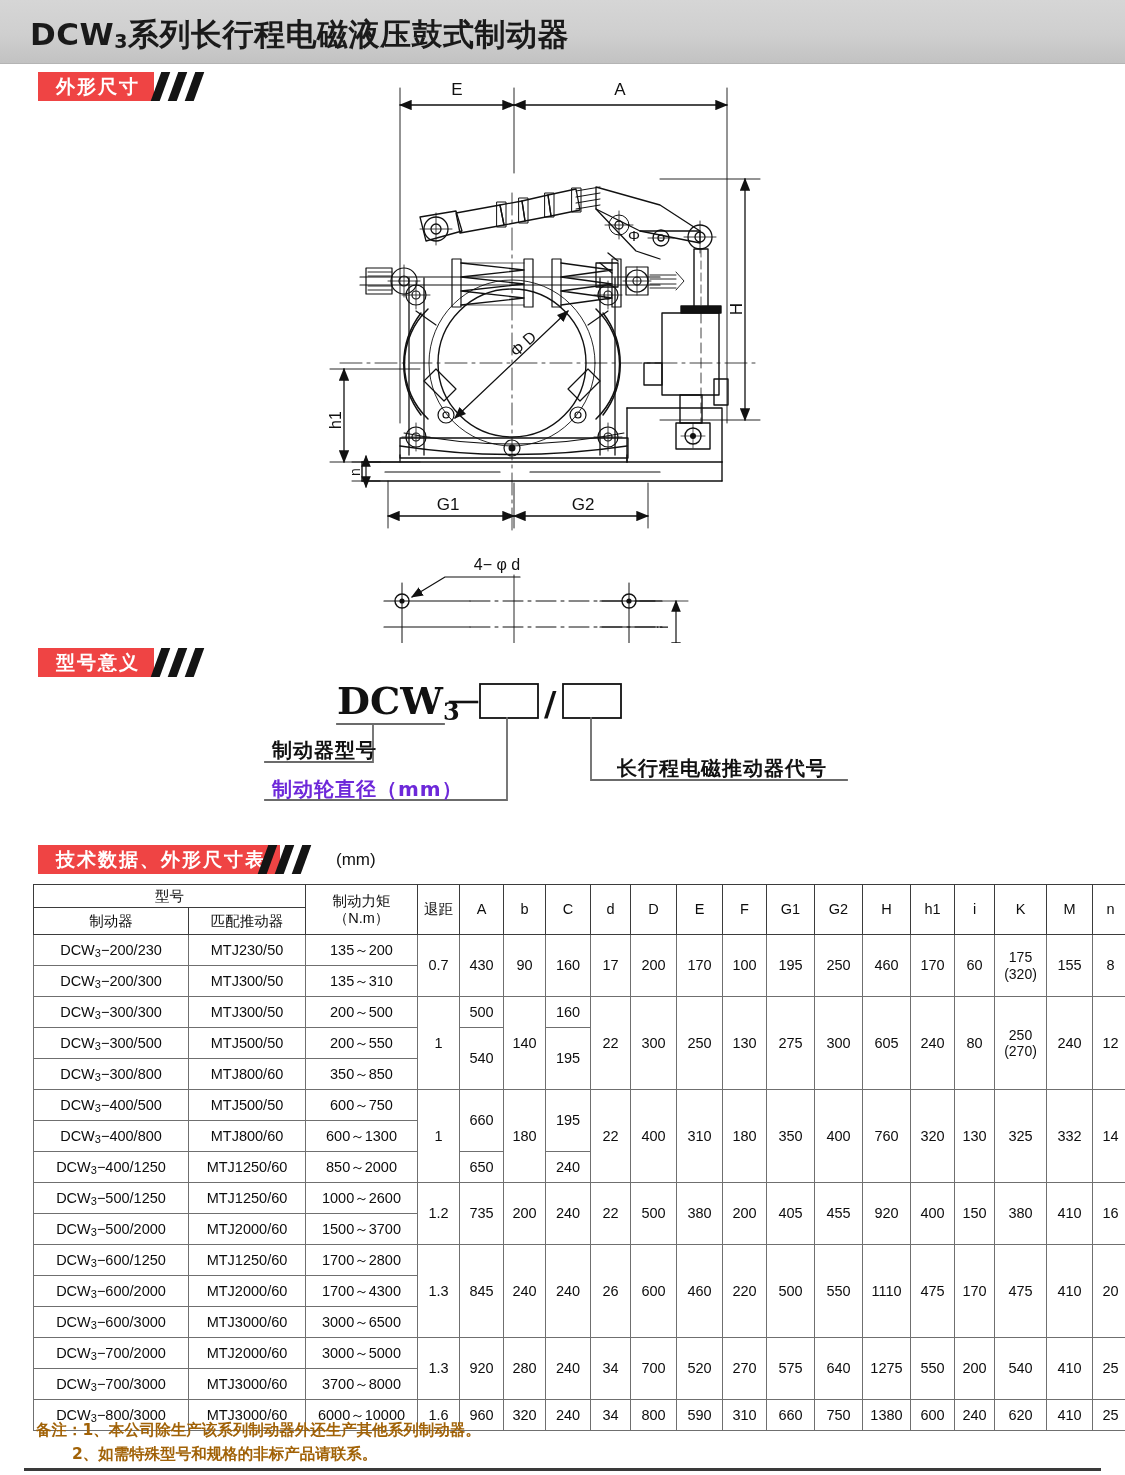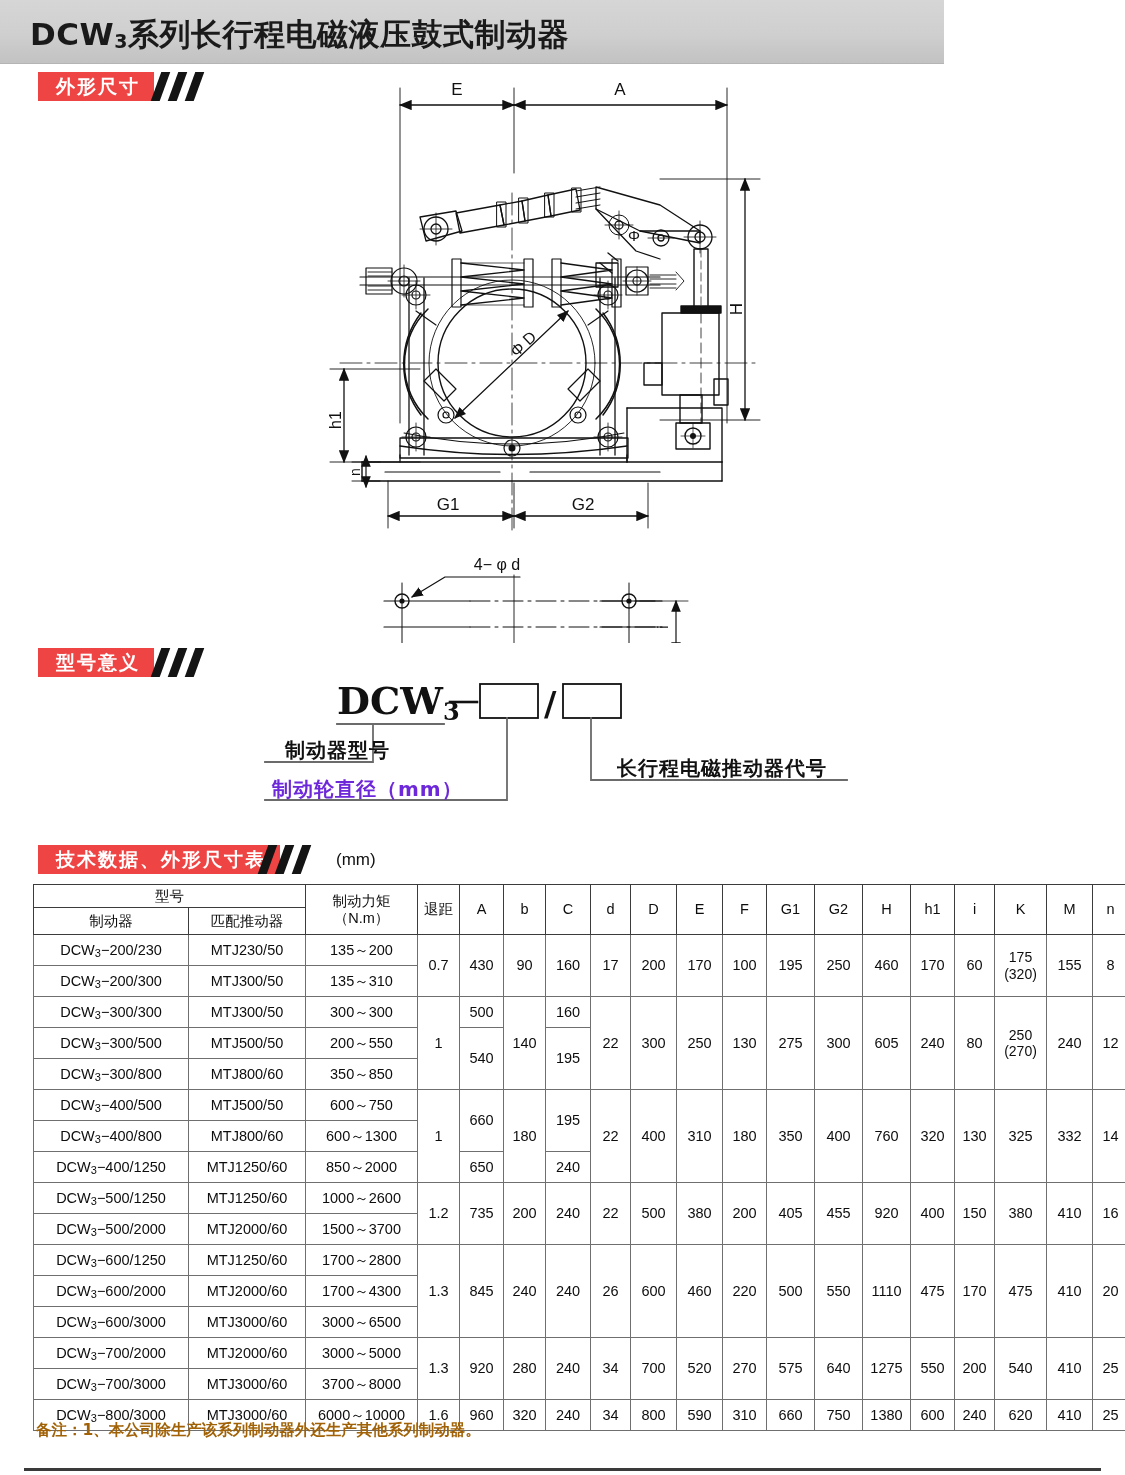--- a/index.html
+++ b/index.html
@@ -7,21 +7,21 @@
     width:1125px;height:1475px;
     background:#ffffff;
     font-family:"Liberation Sans","DejaVu Sans",sans-serif;
     color:#000;
     -webkit-font-smoothing:antialiased;
     position:relative;
     overflow:hidden;
   }
   
   .titlebar{
-    position:absolute;left:0;top:0;width:944px;height:63px;
+    position:absolute;left:0;top:0;width:1125px;height:63px;
     background:linear-gradient(to bottom,#d6d6d6 0%,#cfcfcf 55%,#c2c2c2 100%);
     border-bottom:1px solid #b4b4b4;
   }
   .titlebar .t{
     position:absolute;left:30px;top:14px;
     font-size:31px;font-weight:bold;letter-spacing:.5px;
     font-family:"DejaVu Sans","Liberation Sans",sans-serif;
     color:#1a1a1a;white-space:nowrap;
   }
   .titlebar .t sub{font-size:19px;vertical-align:baseline;position:relative;top:3px;}
@@ -425,21 +425,21 @@
   <rect x="556" y="12" width="58" height="34" stroke="#111" stroke-width="1.8"></rect>
 
   <line x1="330" y1="52" x2="437" y2="52" stroke="#6b6b6b" stroke-width="1.8"></line>
 
   <path d="M366 52 L366 90 L258 90" stroke="#6b6b6b" stroke-width="1.8"></path>
 
   <path d="M500 46 L500 128 L258 128" stroke="#6b6b6b" stroke-width="1.8"></path>
 
   <path d="M584 46 L584 108 L840 108" stroke="#6b6b6b" stroke-width="1.8"></path>
 </svg>
-<div style="position:absolute;left:265px;top:65px;font-size:20px;font-weight:bold;font-family:'DejaVu Sans','Liberation Sans',sans-serif;color:#111;letter-spacing:1px;margin-left:13px;">制动器型号</div>
+<div style="position:absolute;left:265px;top:65px;font-size:20px;font-weight:bold;font-family:'DejaVu Sans','Liberation Sans',sans-serif;color:#111;letter-spacing:1px;">制动器型号</div>
 <div style="position:absolute;left:265px;top:104px;font-size:20px;font-weight:bold;font-family:'DejaVu Sans','Liberation Sans',sans-serif;color:#6d28d9;letter-spacing:1px;">制动轮直径（mm）</div>
 <div style="position:absolute;left:610px;top:83px;font-size:20px;font-weight:bold;font-family:'DejaVu Sans','Liberation Sans',sans-serif;color:#111;letter-spacing:1px;">长行程电磁推动器代号</div>
 </div>
 
 <div class="sectag" style="left:38px;top:845px;">
   <div class="lbl">技术数据、外形尺寸表</div>
   <div class="slashes" style="left:225px;">
     <i style="left:0px;"></i>
       <i style="left:17px;"></i>
       <i style="left:34px;"></i>
@@ -538,21 +538,21 @@
     <tr>
       <td>DCW<sub class="sm">3</sub>−200/300</td>
       <td>MTJ300/50</td>
       <td>135～310</td>
       <td>46</td>
     </tr>
 
     <tr>
       <td>DCW<sub class="sm">3</sub>−300/300</td>
       <td>MTJ300/50</td>
-      <td>300～300</td>
+      <td>200～500</td>
       <td rowspan="3">1</td>
       <td>500</td>
       <td rowspan="3">140</td>
       <td>160</td>
       <td rowspan="3">22</td>
       <td rowspan="3">300</td>
       <td rowspan="3">250</td>
       <td rowspan="3">130</td>
       <td rowspan="3">275</td>
       <td rowspan="3">300</td>
@@ -729,14 +729,15 @@
       <td>410</td>
       <td>25</td>
       <td>567</td>
     </tr>
   </tbody>
 </table>
 </div>
 
 <div class="note">
   <span>备注：</span><span>1、本公司除生产该系列制动器外还生产其他系列制动器。</span>
+  <span class="l2">2、如需特殊型号和规格的非标产品请联系。</span>
 </div>
 <div class="botrule"></div>
 
 </body></html>

